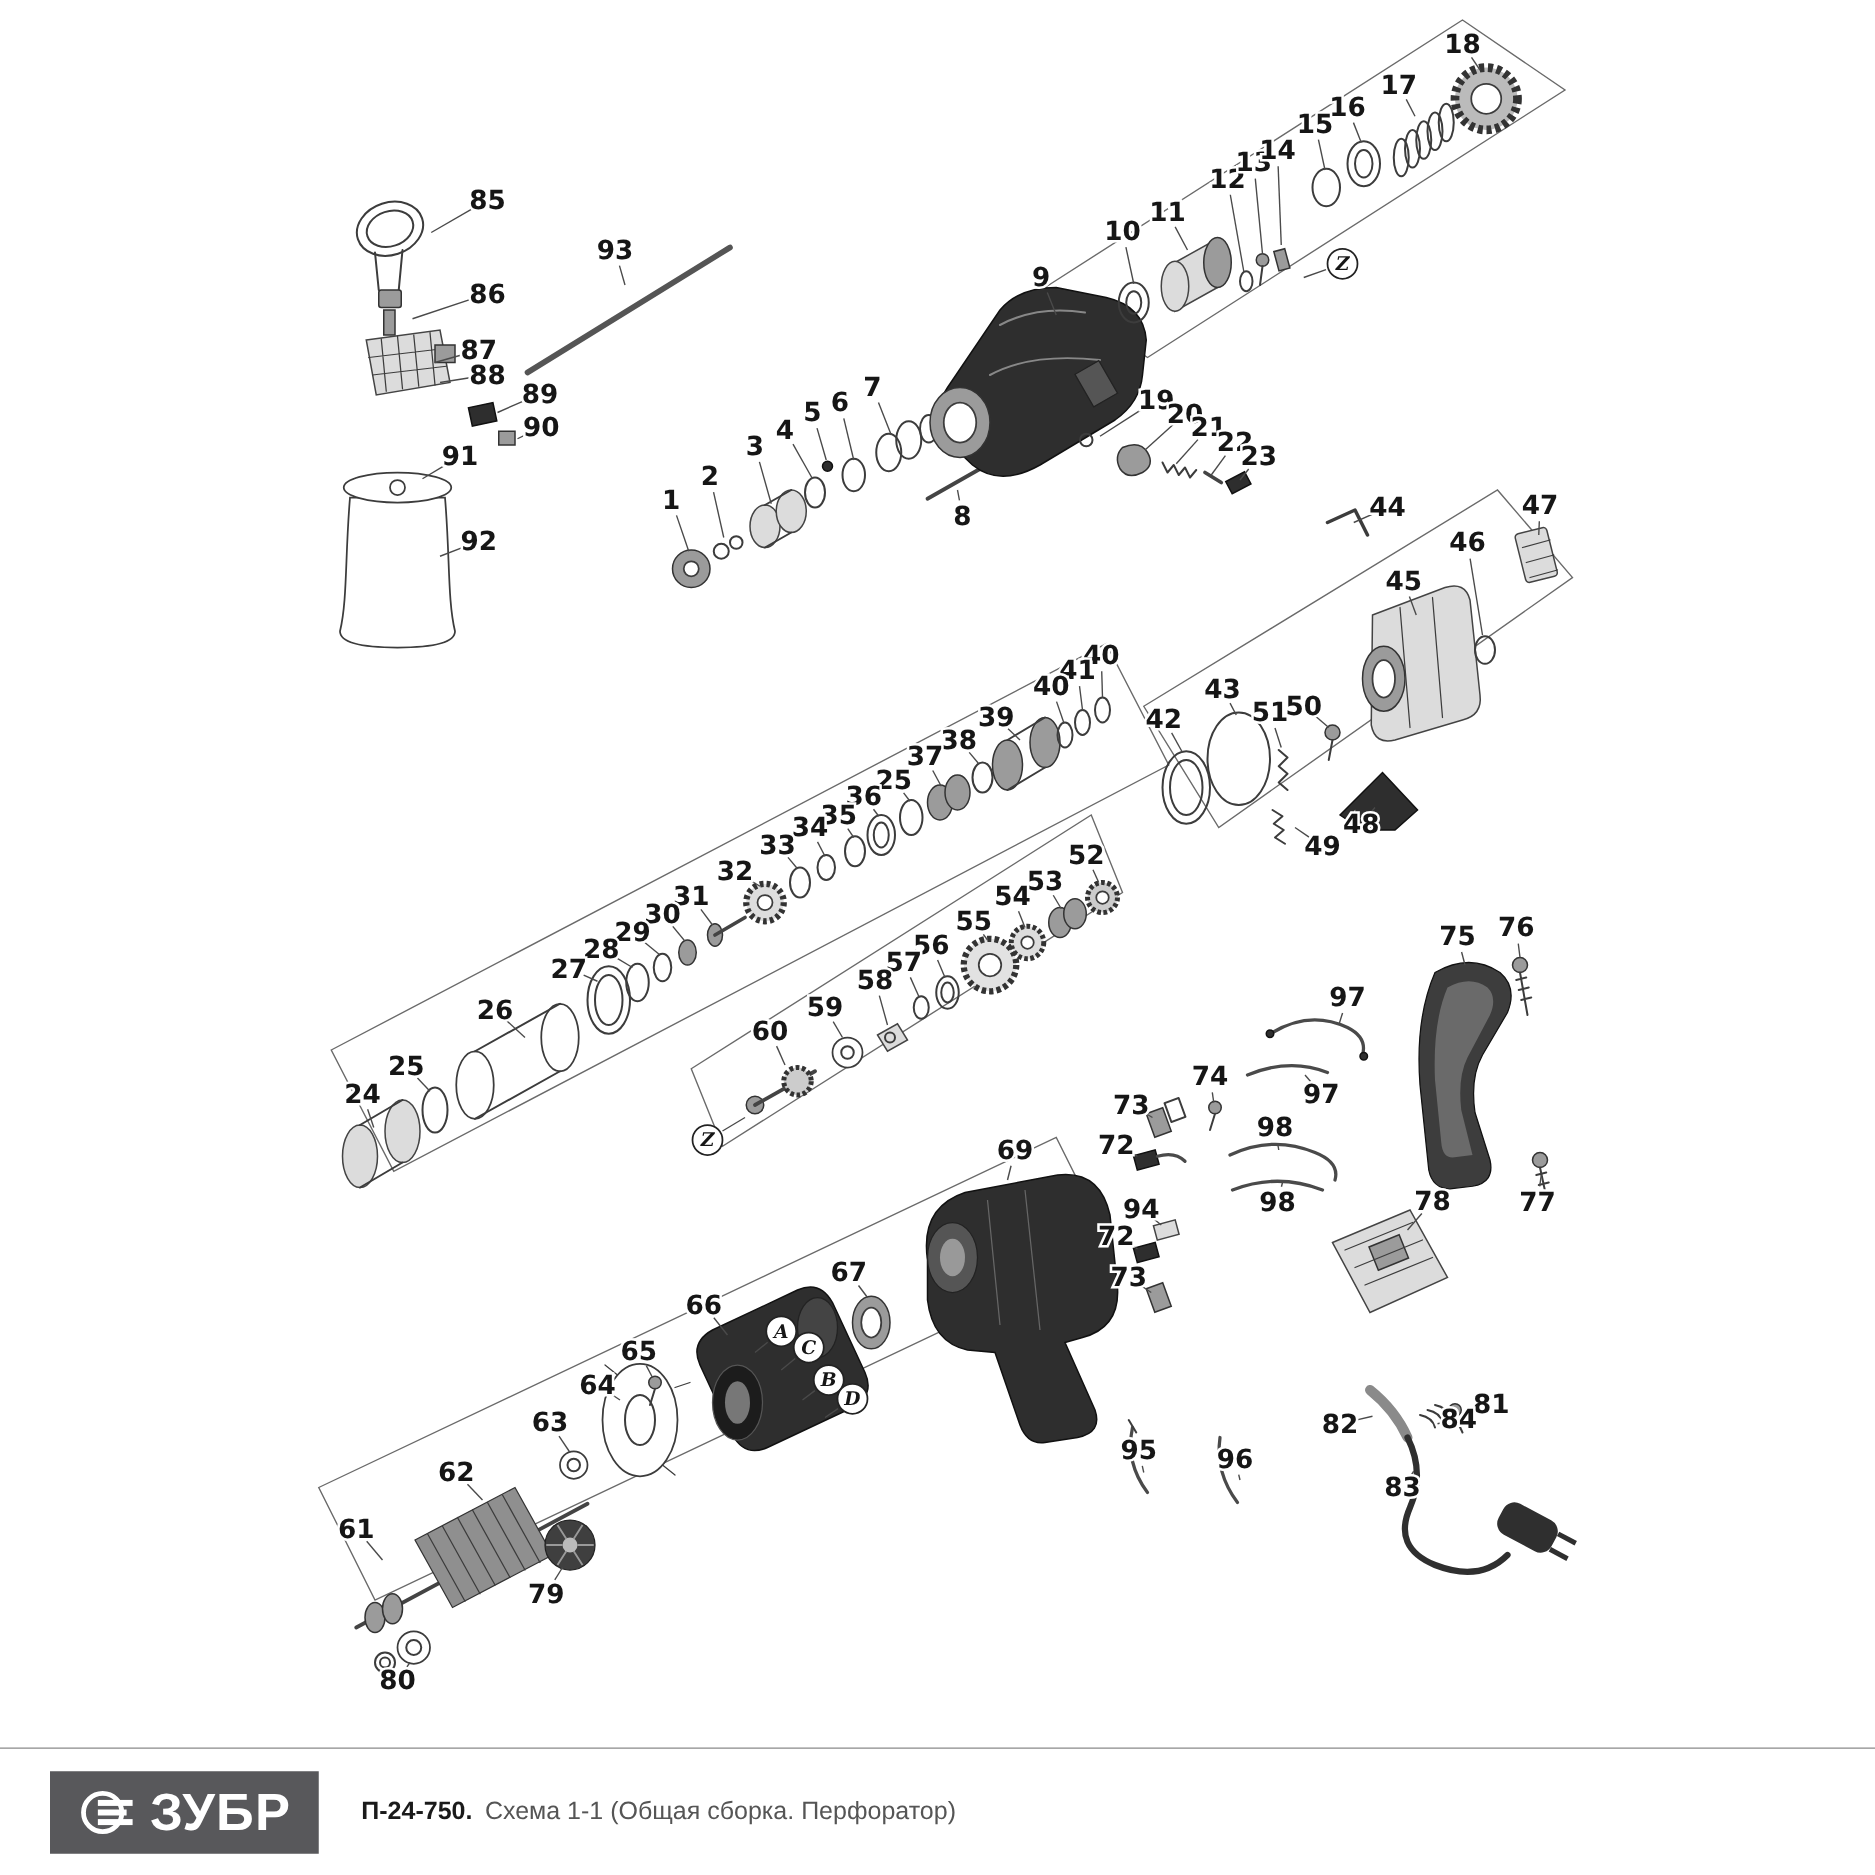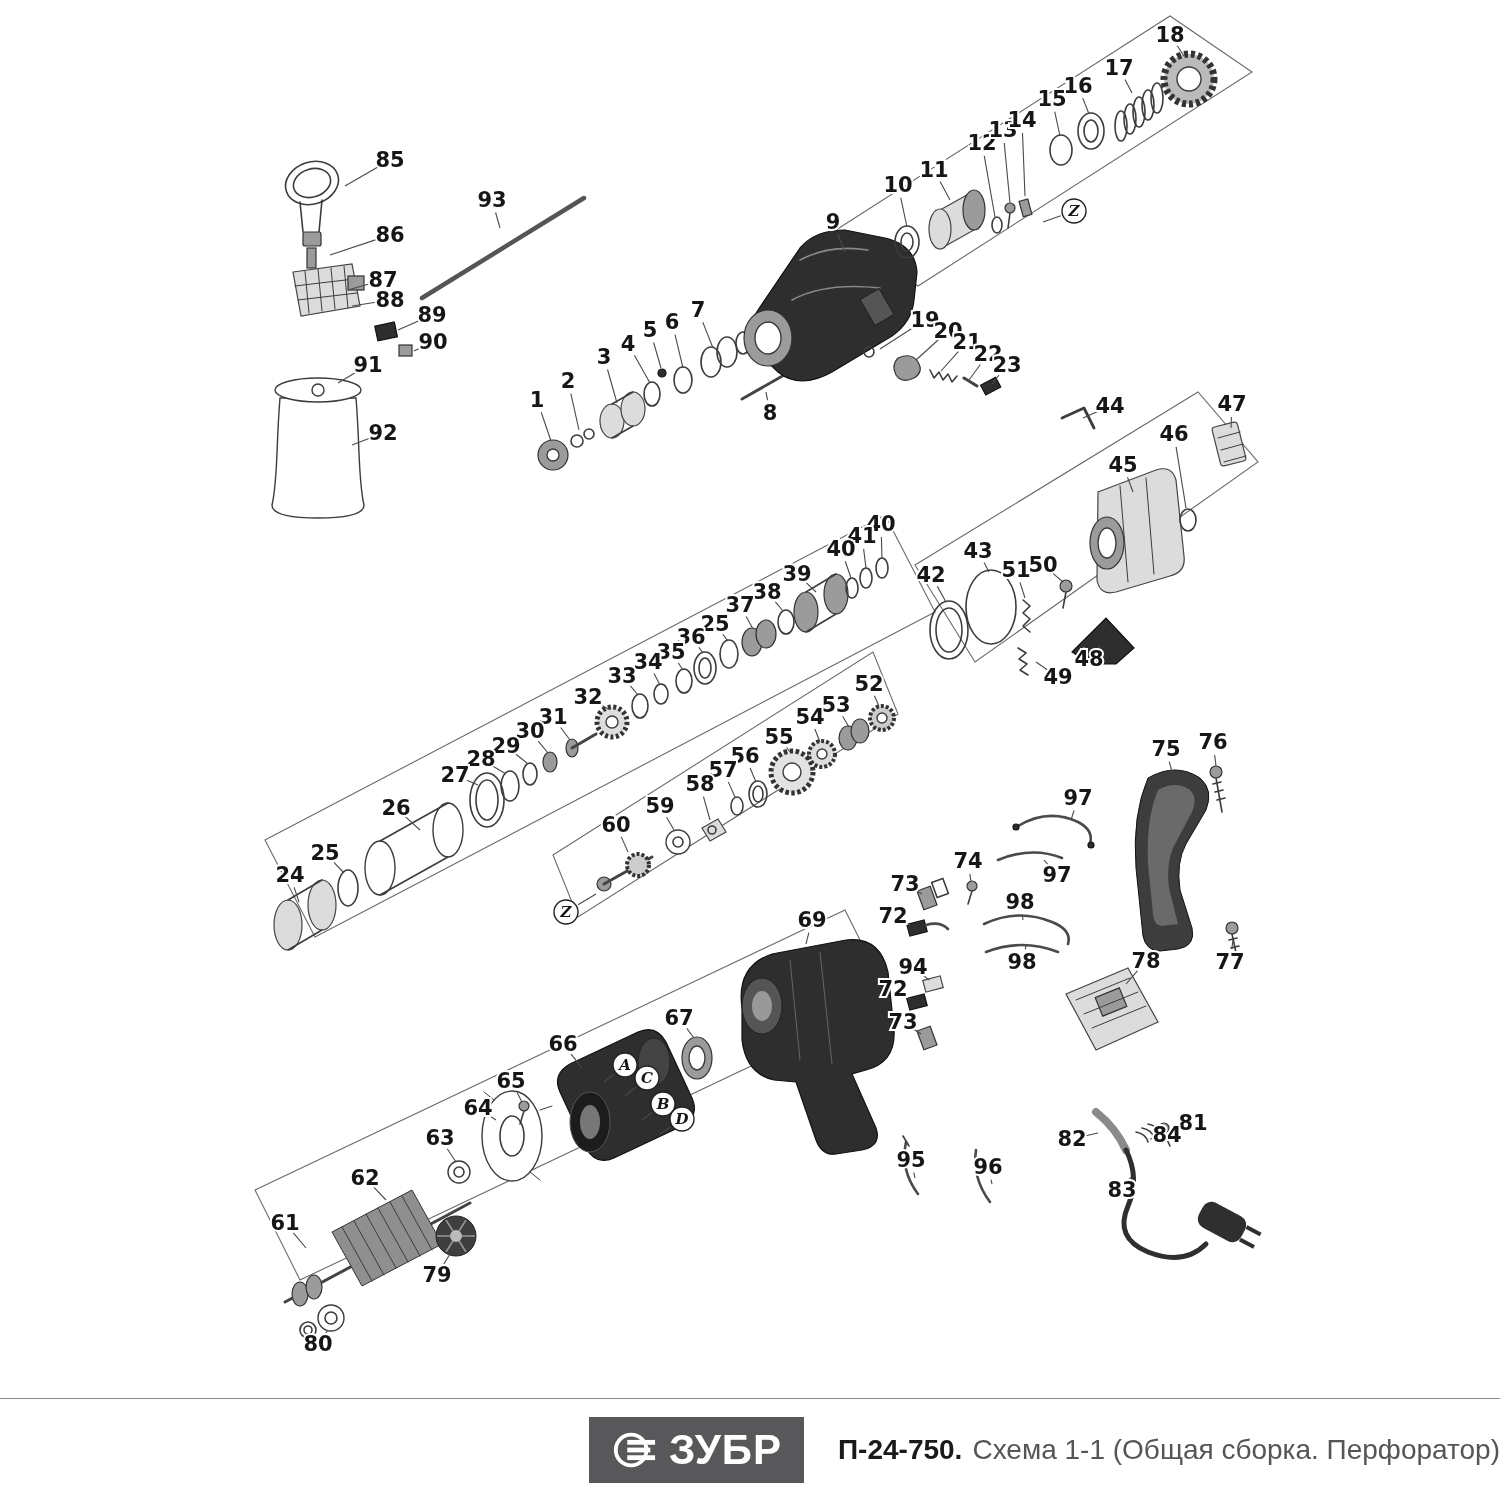--- a/index.html
+++ b/index.html
@@ -23,26 +23,26 @@
   .leader{stroke:#4a4a4a;stroke-width:1.1}
   .part-num{font:bold 21px "DejaVu Sans",sans-serif;fill:#161616;text-anchor:middle;
             dominant-baseline:central;paint-order:stroke;stroke:#fff;stroke-width:4px;}
   .callout-circle{fill:#fff;stroke:#222;stroke-width:1.4}
   .callout-text{font:italic bold 15px "DejaVu Serif",serif;fill:#161616;text-anchor:middle;
             dominant-baseline:central;}
 
   
   .footer{position:absolute;left:0;right:0;top:1398px;height:102px;background:#fff;
           border-top:1.5px solid #8a8a8a;display:flex;align-items:center;gap:34px;
-          padding-left:40px;box-sizing:border-box;justify-content:flex-end;}
+          padding-left:40px;box-sizing:border-box;}
   .brand-badge{background:#58585b;height:66px;padding:0 22px;display:flex;align-items:center;
           gap:12px;}
   .brand-text{color:#fff;font-size:42px;font-weight:bold;letter-spacing:1px;
           font-family:"Liberation Sans",sans-serif;}
-  .caption{font-size:28px;color:#555;}
+  .caption{font-size:20px;color:#555;}
   .model{font-weight:bold;color:#1a1a1a;margin-right:10px;}
 </style>
 </head>
 <body>
 
 <div id="page">
 
 <svg id="diagram-svg" width="1500" height="1500" viewBox="0 0 1500 1500" xmlns="http://www.w3.org/2000/svg">
 
   <g>

